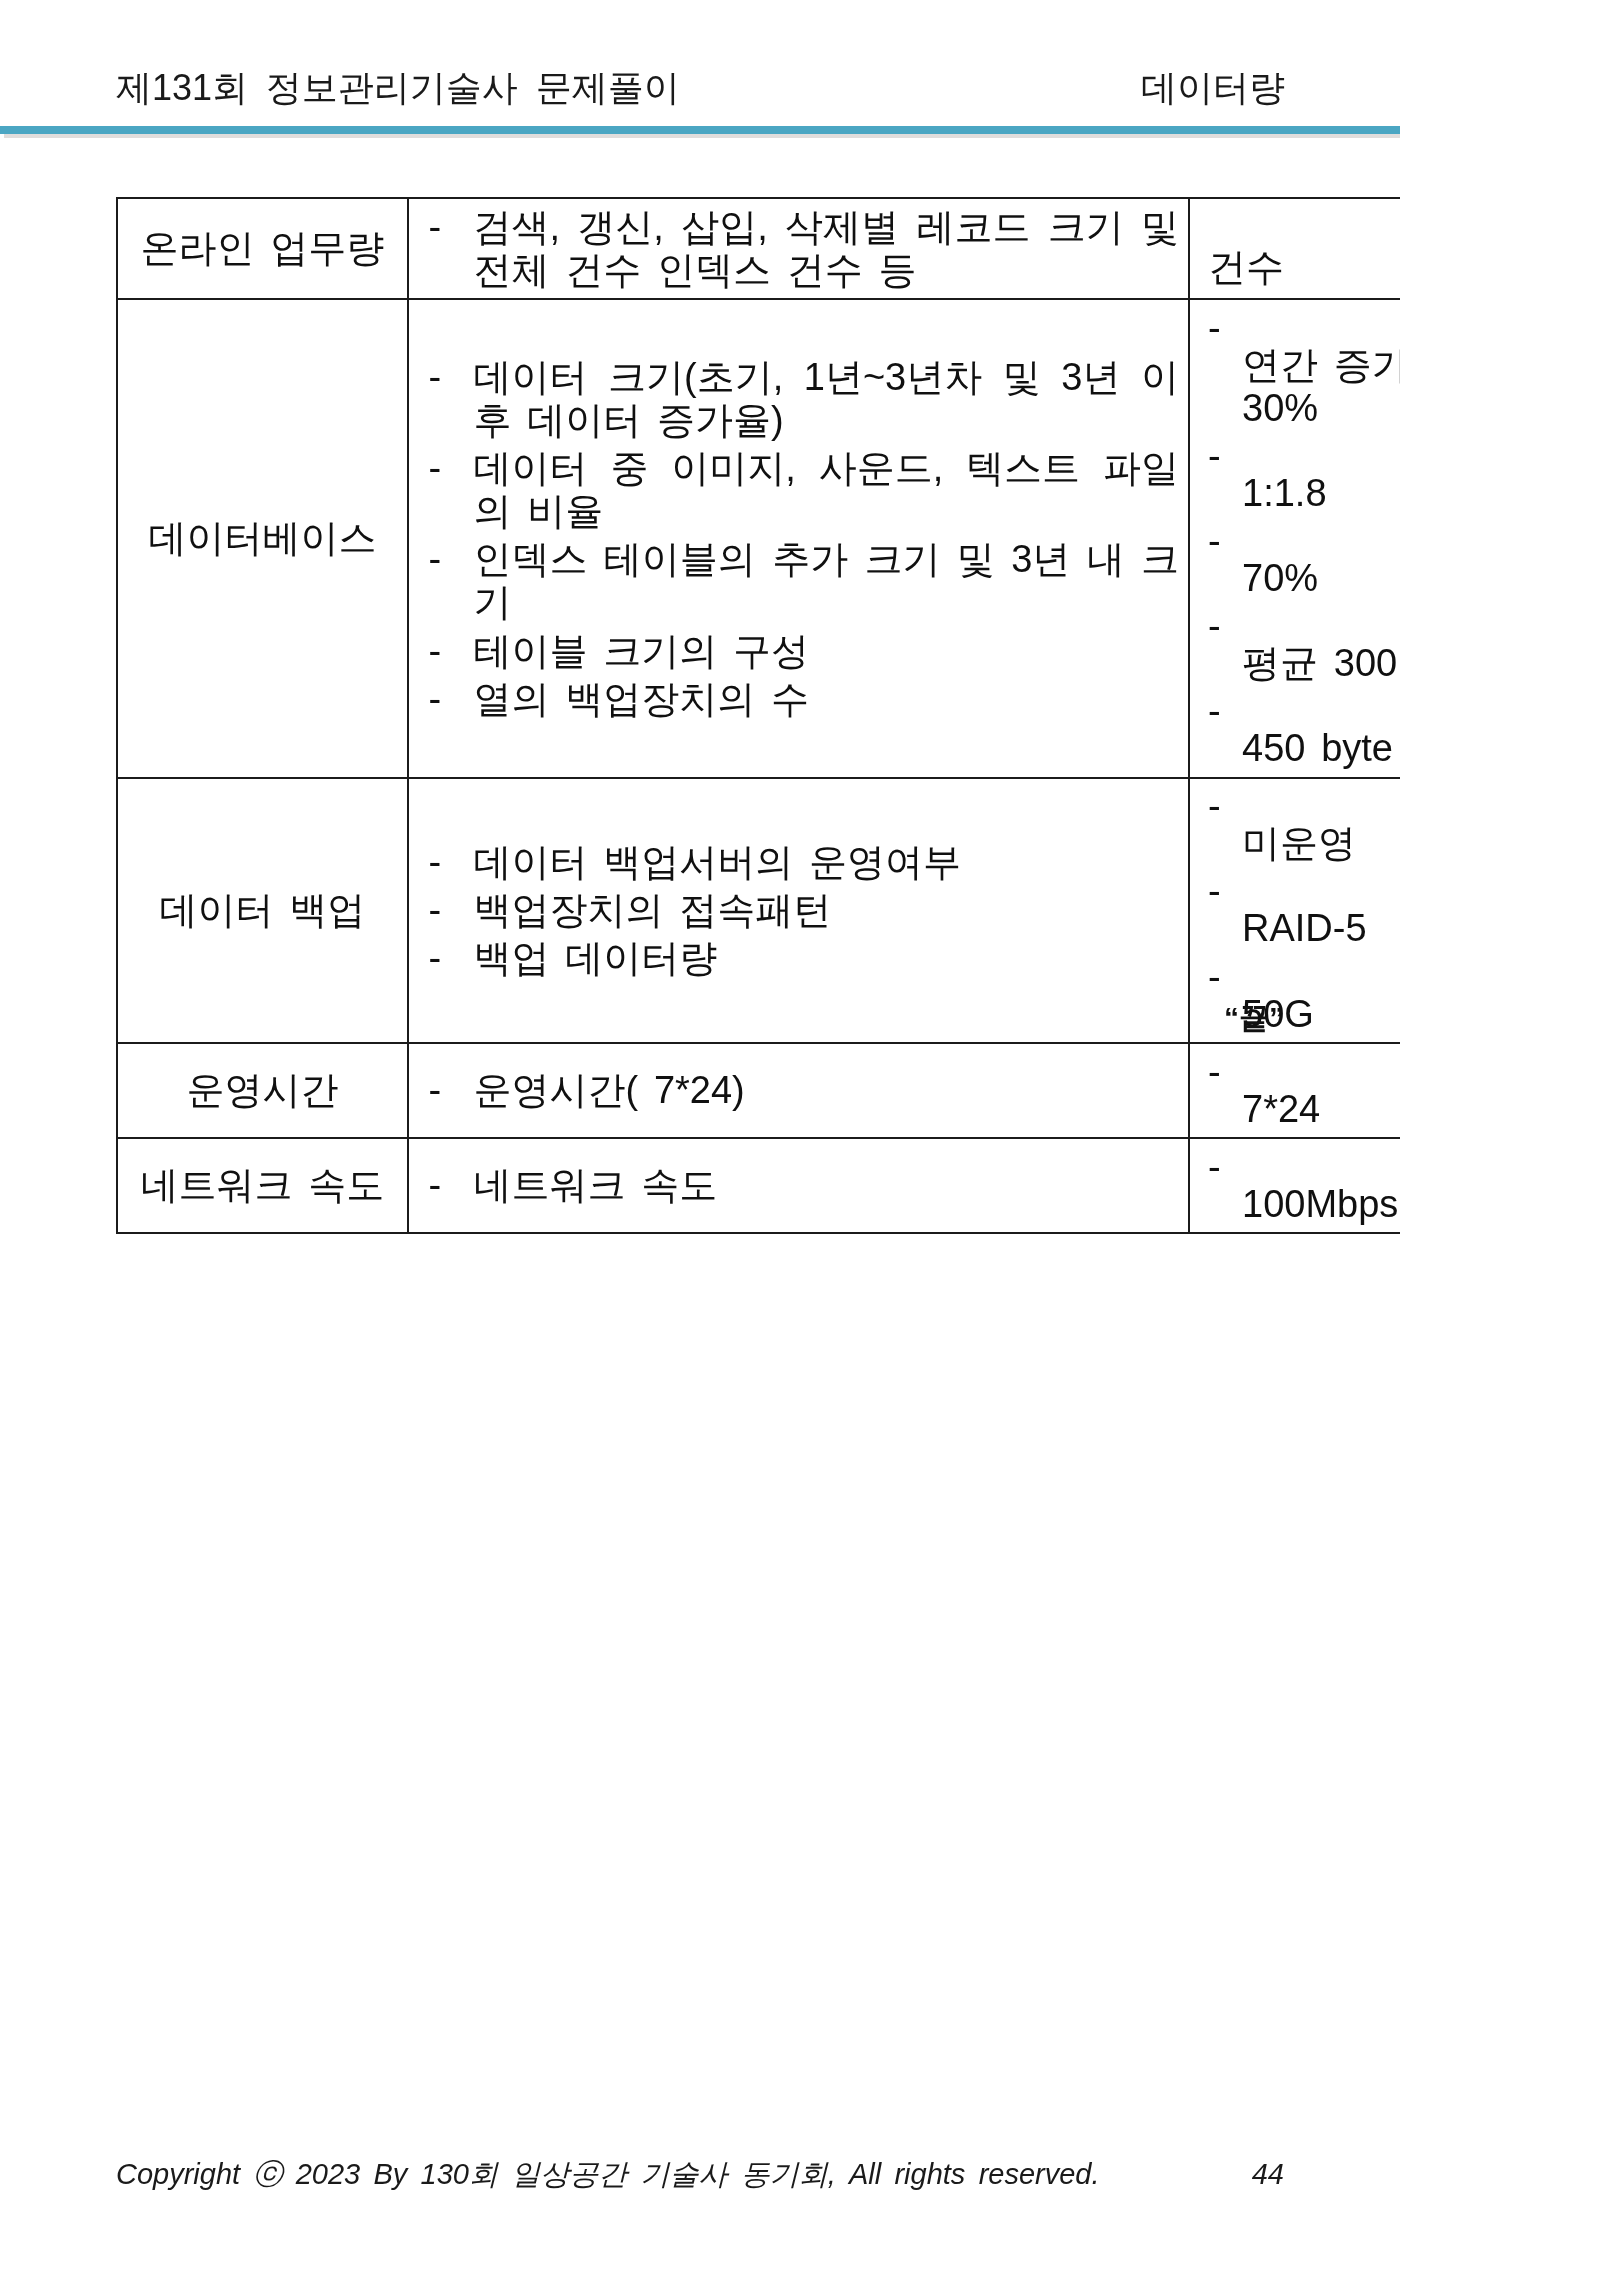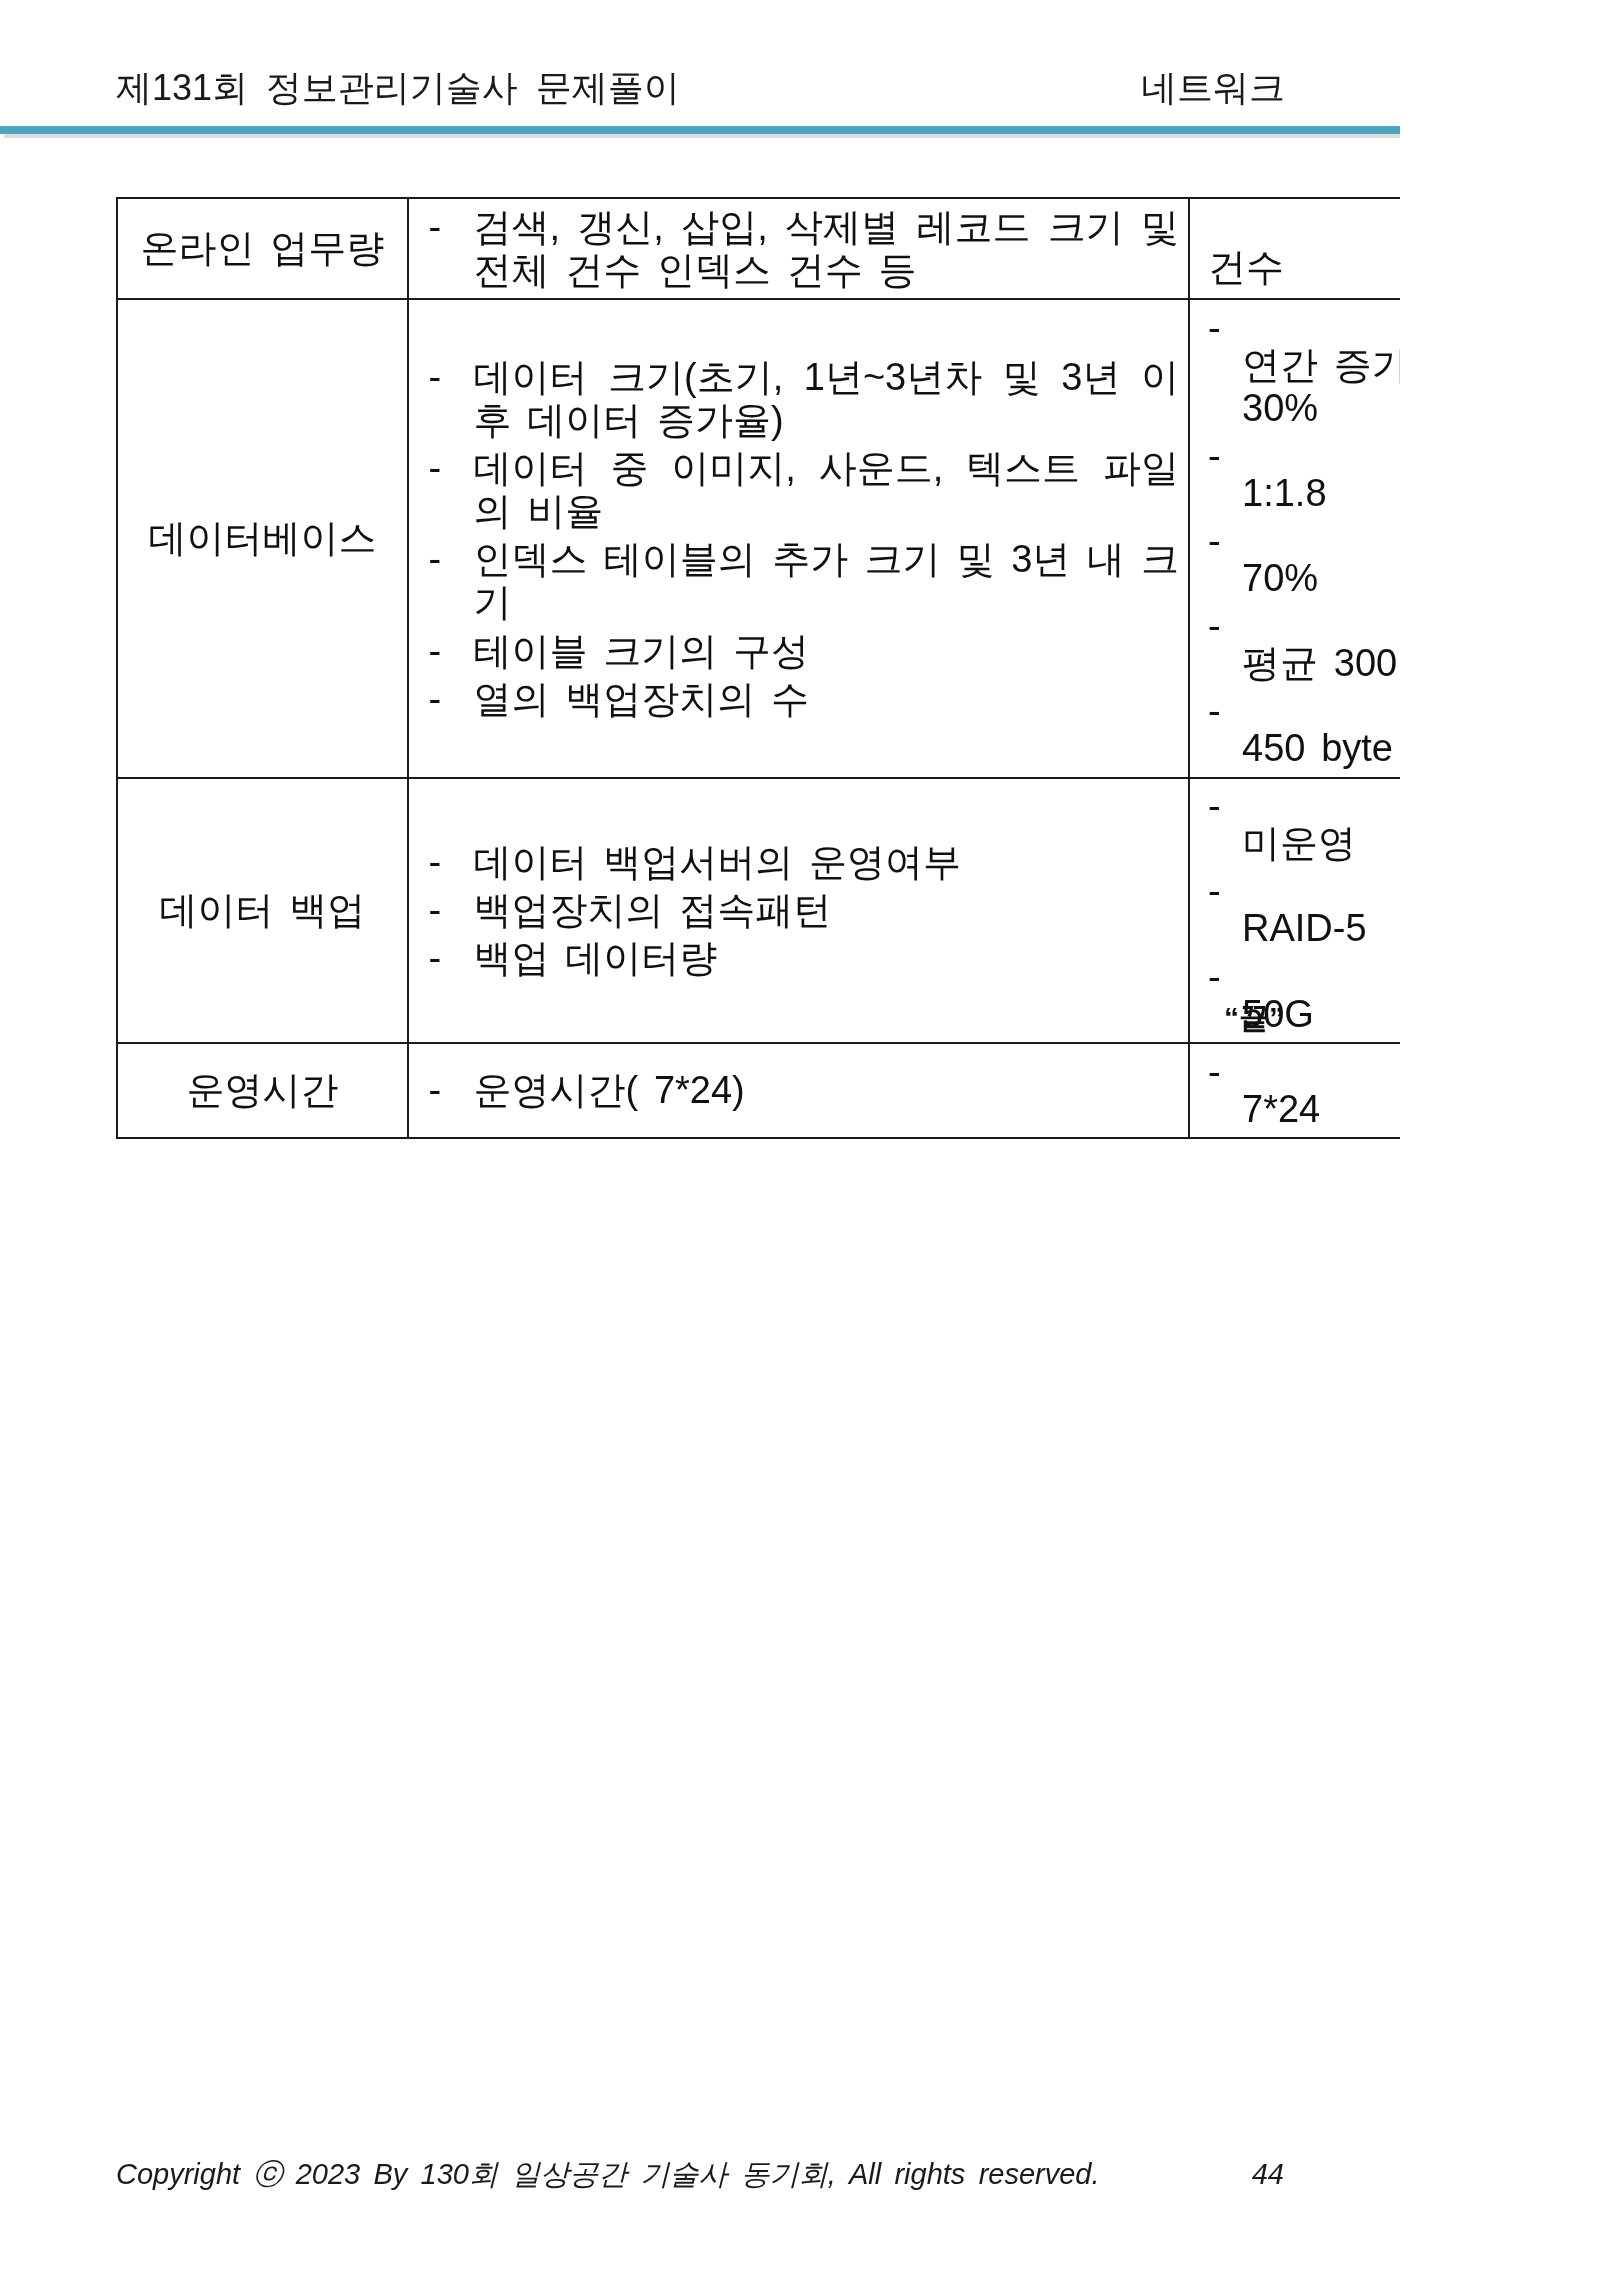--- a/index.html
+++ b/index.html
@@ -100,21 +100,21 @@
     font-style: italic;
   }
 </style>
 </head>
 <body>
 
 <div class="page">
 
   <div class="header">
     <span>제131회 정보관리기술사 문제풀이</span>
-    <span>네트워크</span>
+    <span>데이터량</span>
   </div>
   <div class="rule"></div>
   <div class="rule-shadow"></div>
 
   <table class="spec-table">
     <colgroup>
       <col style="width:291px">
       <col style="width:781px">
       <col style="width:323px">
     </colgroup>
@@ -225,20 +225,35 @@
           </div>
         </td>
         <td class="val">
           <div class="li">
             <span class="dash">-</span>
             <span class="txt">7*24</span>
           </div>
         </td>
       </tr>
 
+      <tr class="r5">
+        <td class="label">네트워크 속도</td>
+        <td class="crit">
+          <div class="li">
+            <span class="dash">-</span>
+            <span class="txt">네트워크 속도</span>
+          </div>
+        </td>
+        <td class="val">
+          <div class="li">
+            <span class="dash">-</span>
+            <span class="txt">100Mbps</span>
+          </div>
+        </td>
+      </tr>
 
     </tbody>
   </table>
 
   <div class="end-mark">“끝”</div>
 
   <div class="footer">
     <span>Copyright ⓒ 2023 By 130회 일상공간 기술사 동기회, All rights reserved.</span>
     <span>44</span>
   </div>

